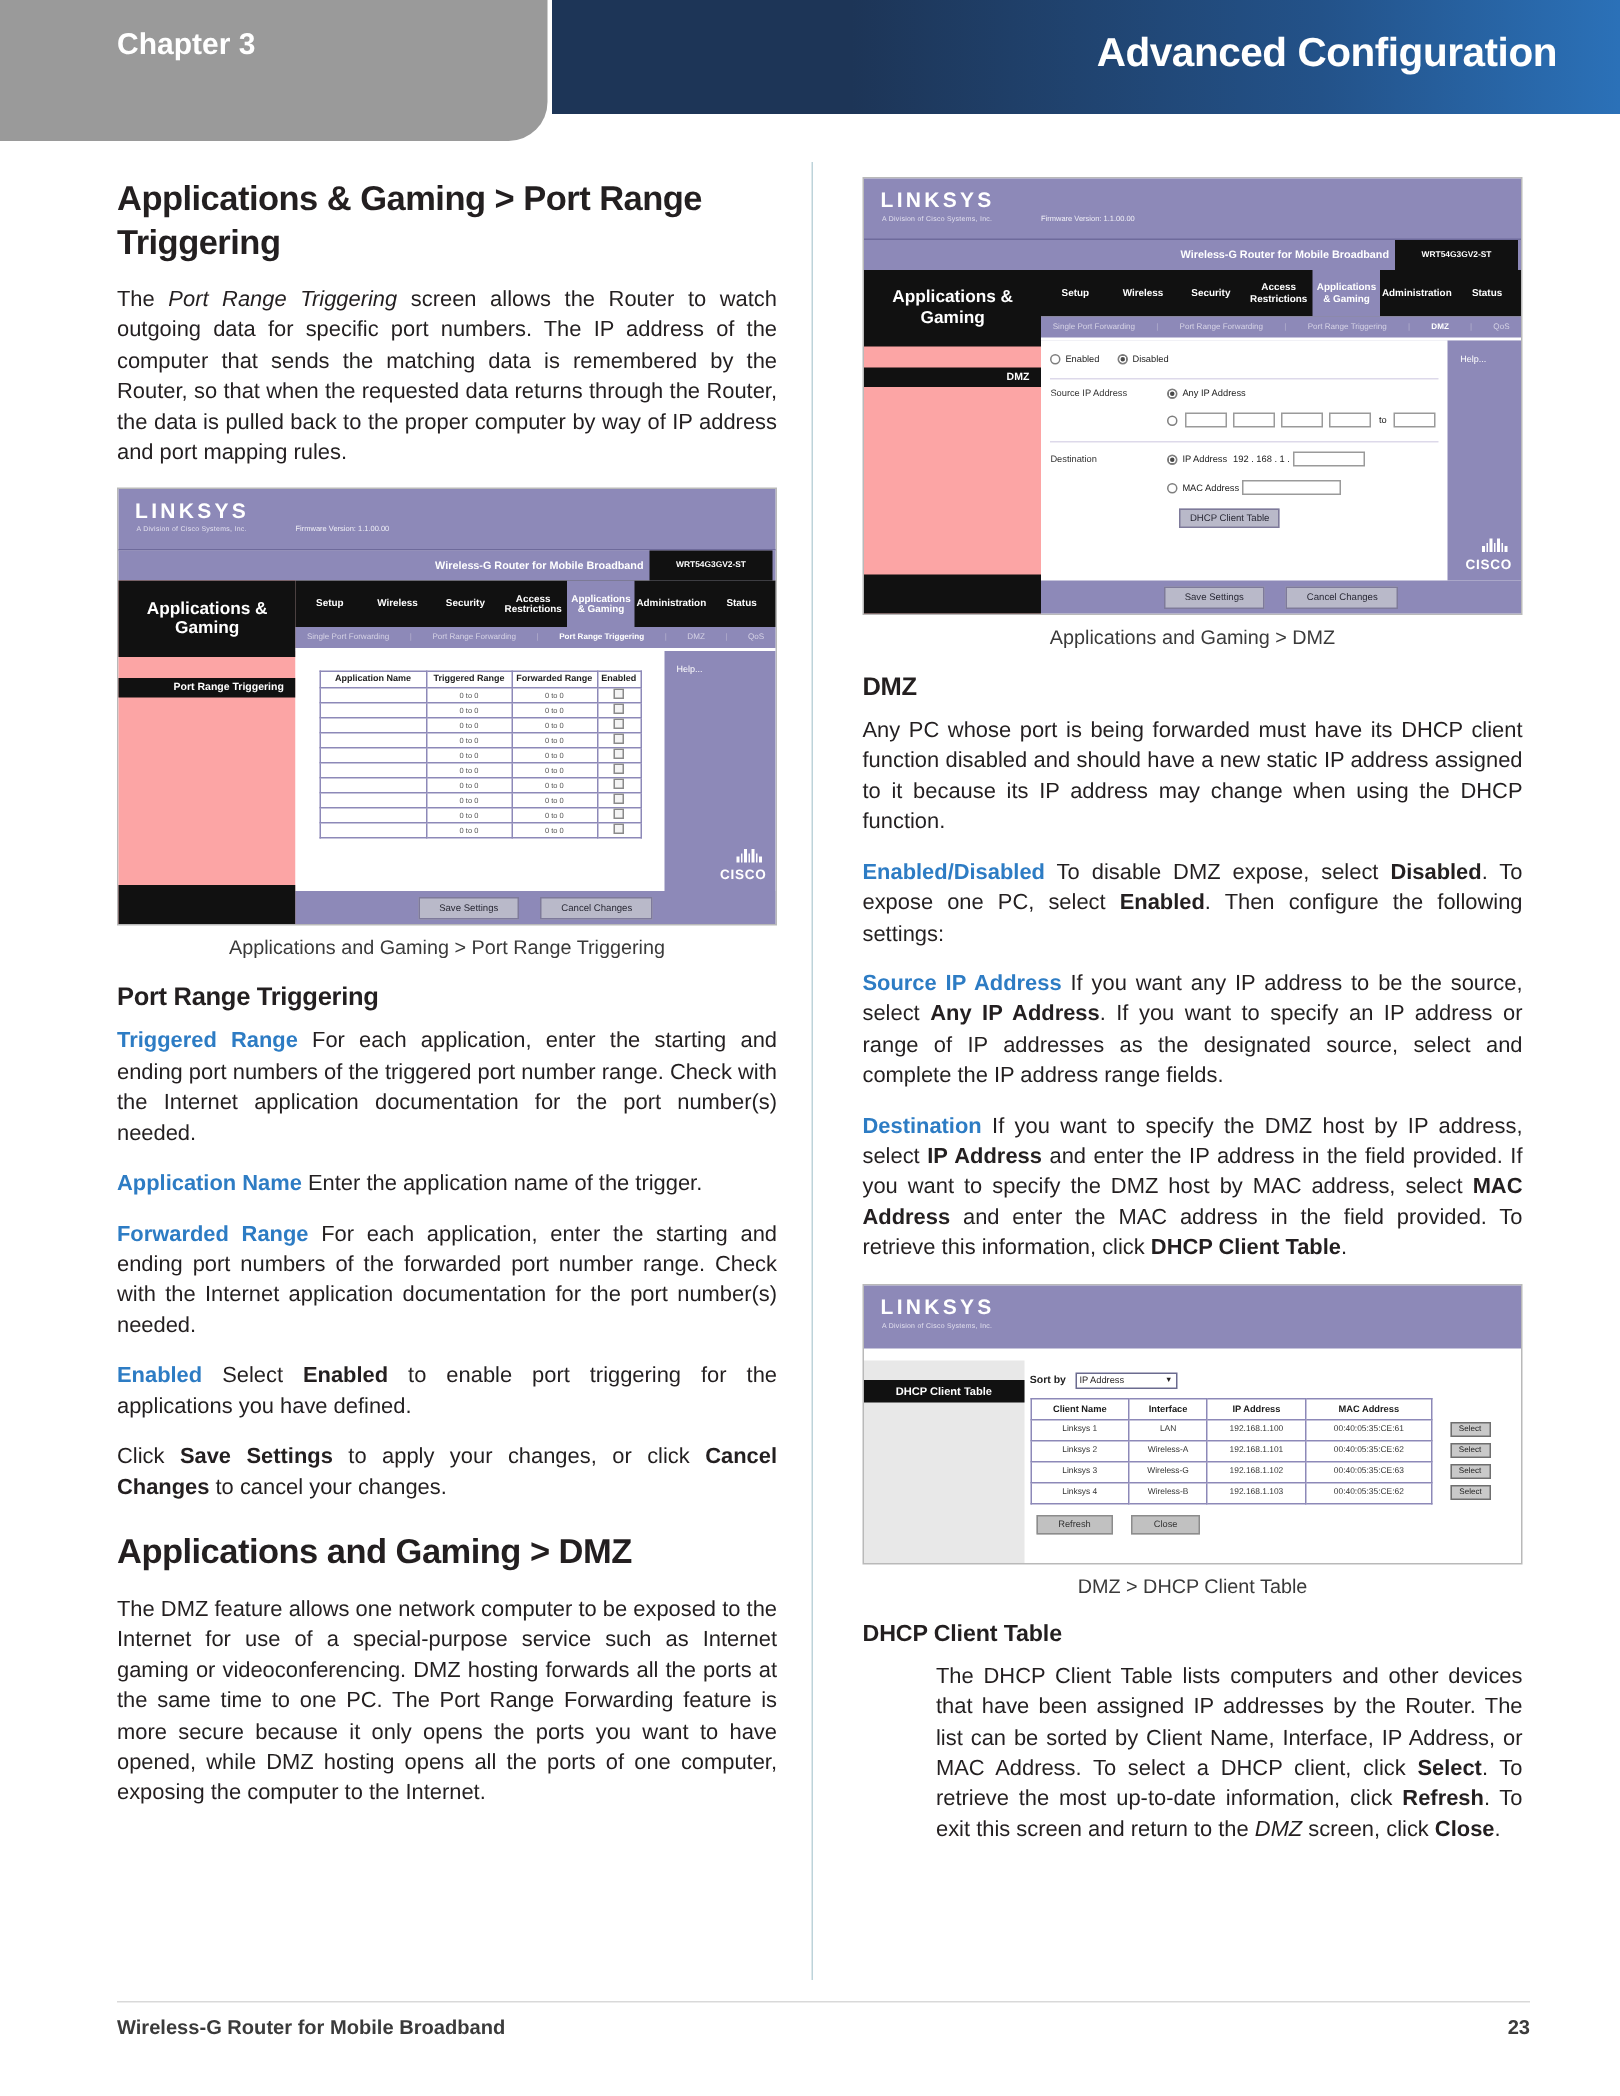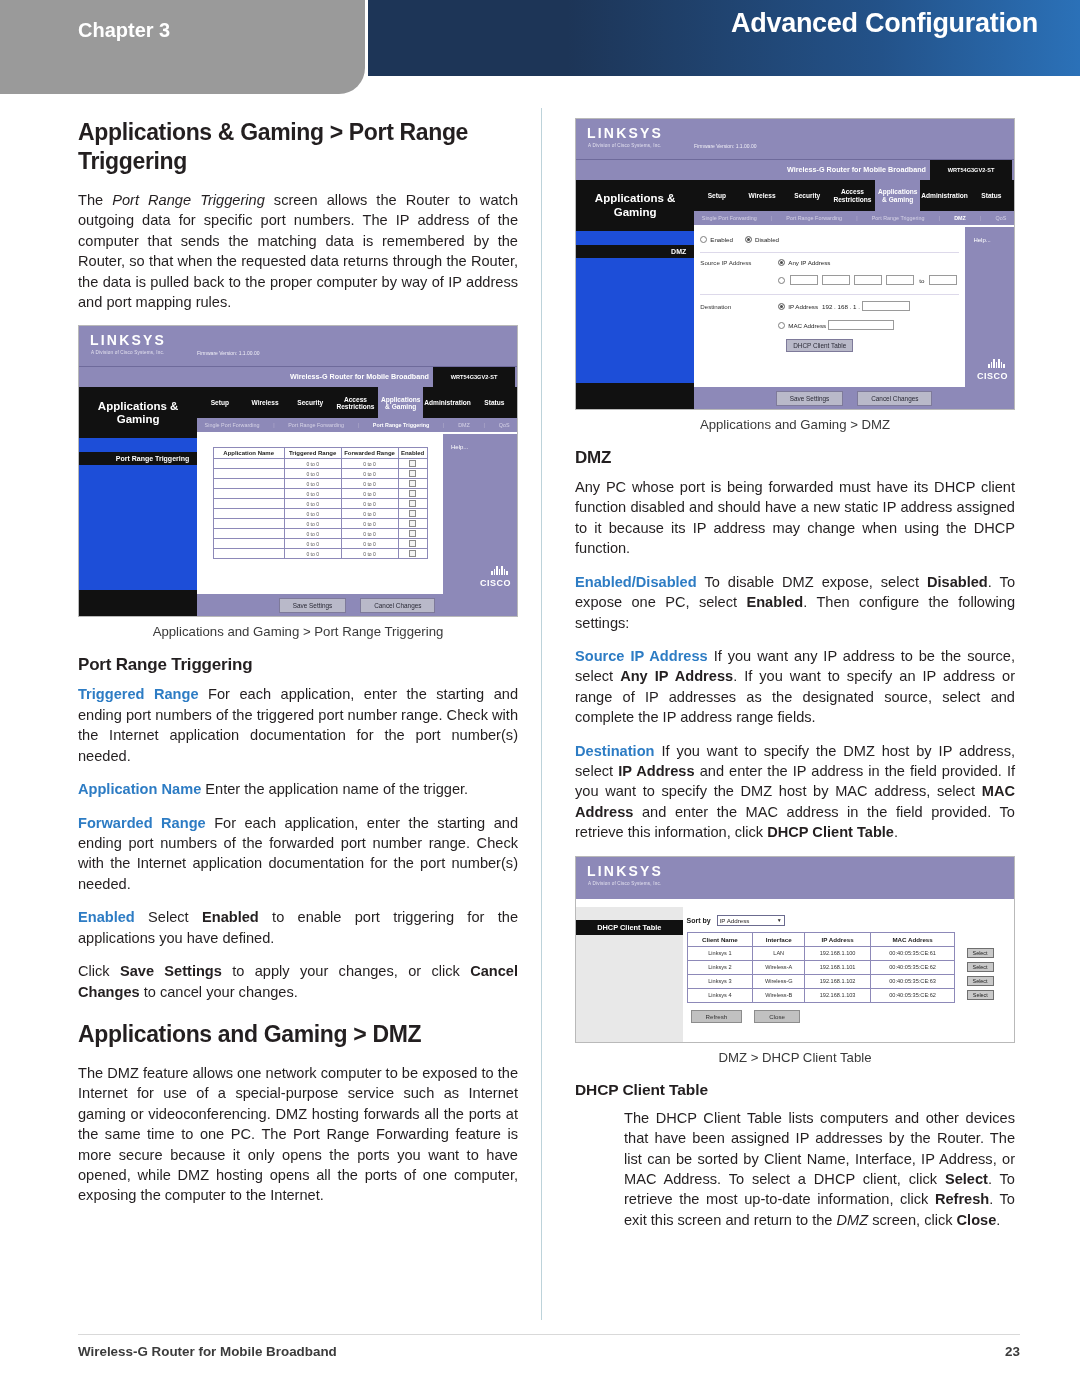--- a/index.html
+++ b/index.html
@@ -18,21 +18,21 @@
   .page-header {
     position: absolute; top: 0; left: 0;
     width: 1080px; height: 76px;
   }
   .header-band {
     position: absolute; left: 368px; top: 0;
     width: 712px; height: 76px;
     background: linear-gradient(to right, #1d3557 0%, #1d3557 28%, #235289 72%, #2b71b8 100%);
   }
   .header-title {
-    position: absolute; right: 42px; top: 8px;
+    position: absolute; right: 42px; top: 20px;
     color: #ffffff;
     font-size: 27px;
     font-weight: bold;
     letter-spacing: -0.3px;
     font-family: "Liberation Sans", sans-serif;
     white-space: nowrap;
   }
   .chapter-tab {
     position: absolute; left: 0; top: 0;
     width: 365px; height: 94px;
@@ -157,21 +157,21 @@
     background: #111111;
     color: #ffffff;
     font-size: 5.6px;
     font-weight: bold;
     display: flex; align-items: center; justify-content: center;
   }
 
   .ls-body { display: flex; }
   .ls-side {
     width: 27%;
-    background: #1d4ed8;
+    background: #fca5a5;
     position: relative;
   }
   .ls-side-top {
     background: #111111;
     color: #ffffff;
     height: 51px;
     display: flex; align-items: center; justify-content: center;
     text-align: center;
     font-size: 11.5px; font-weight: bold;
     line-height: 1.15;

